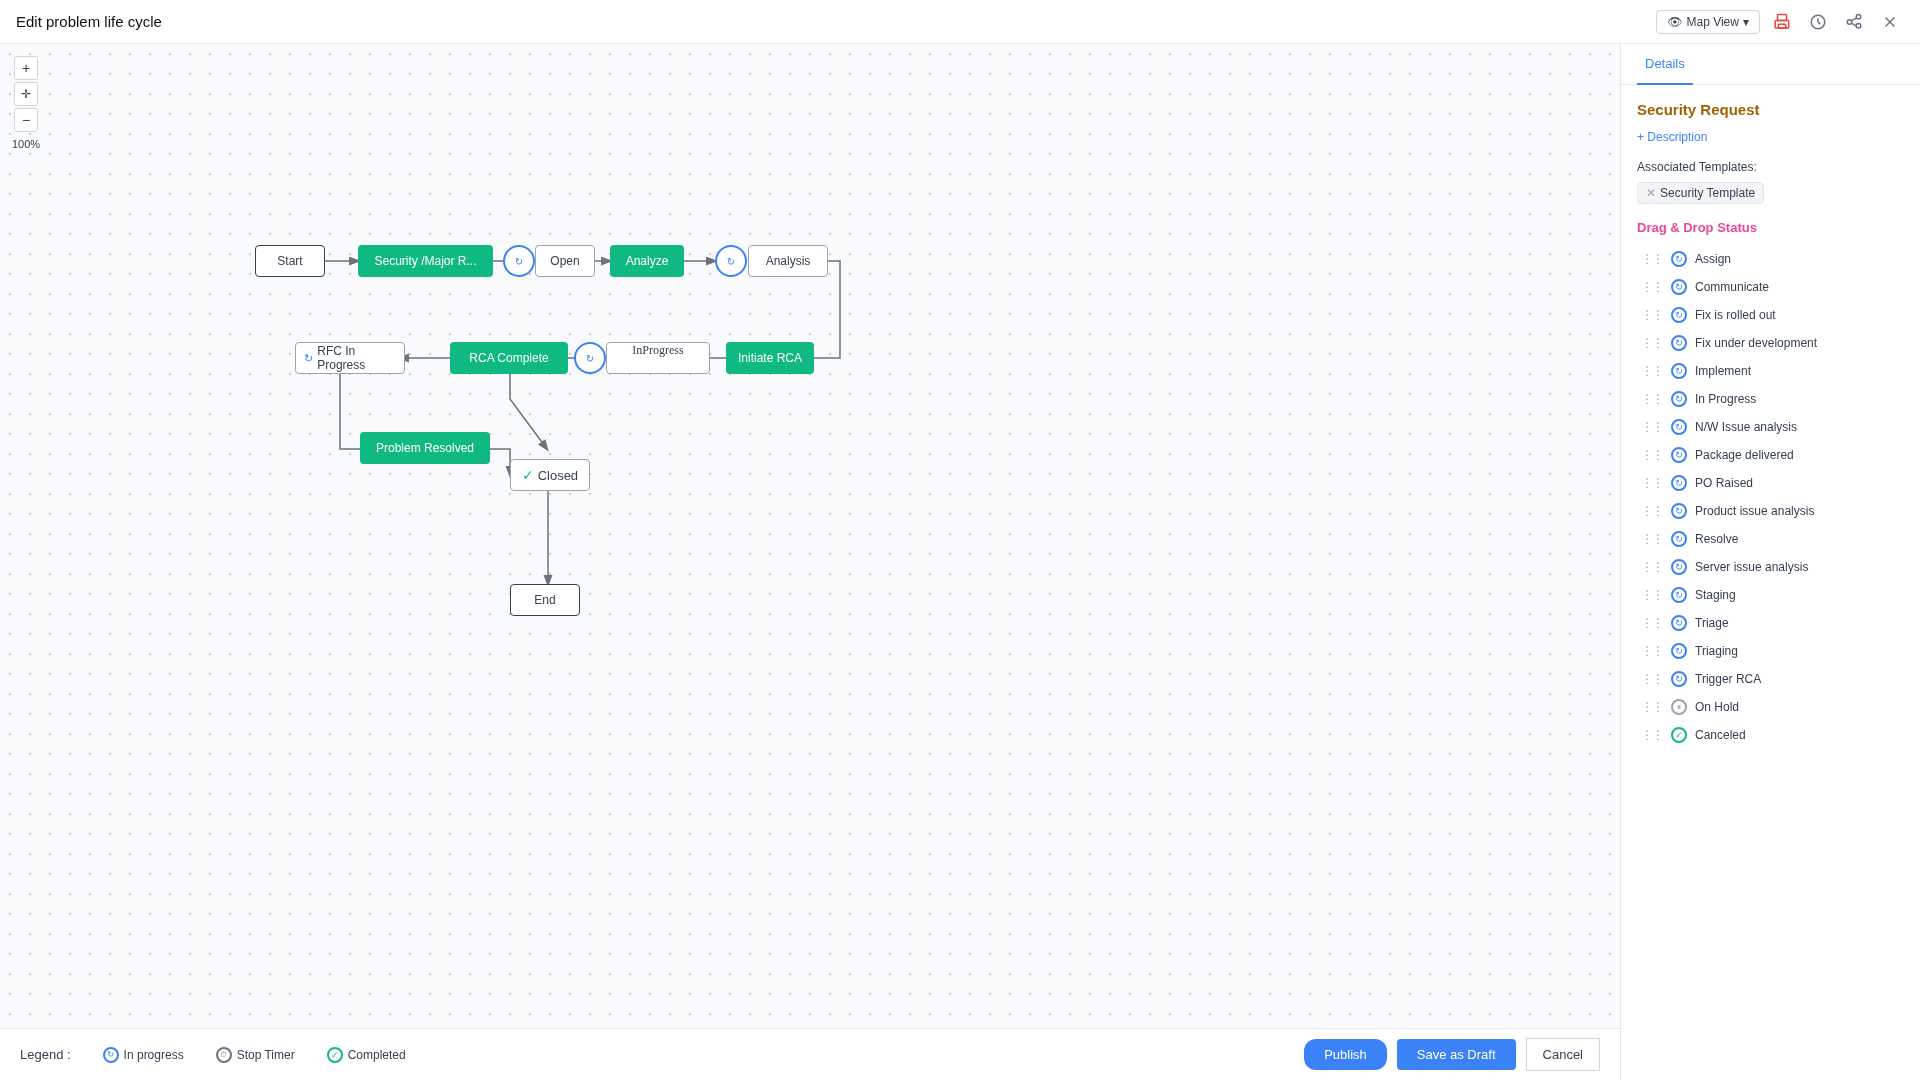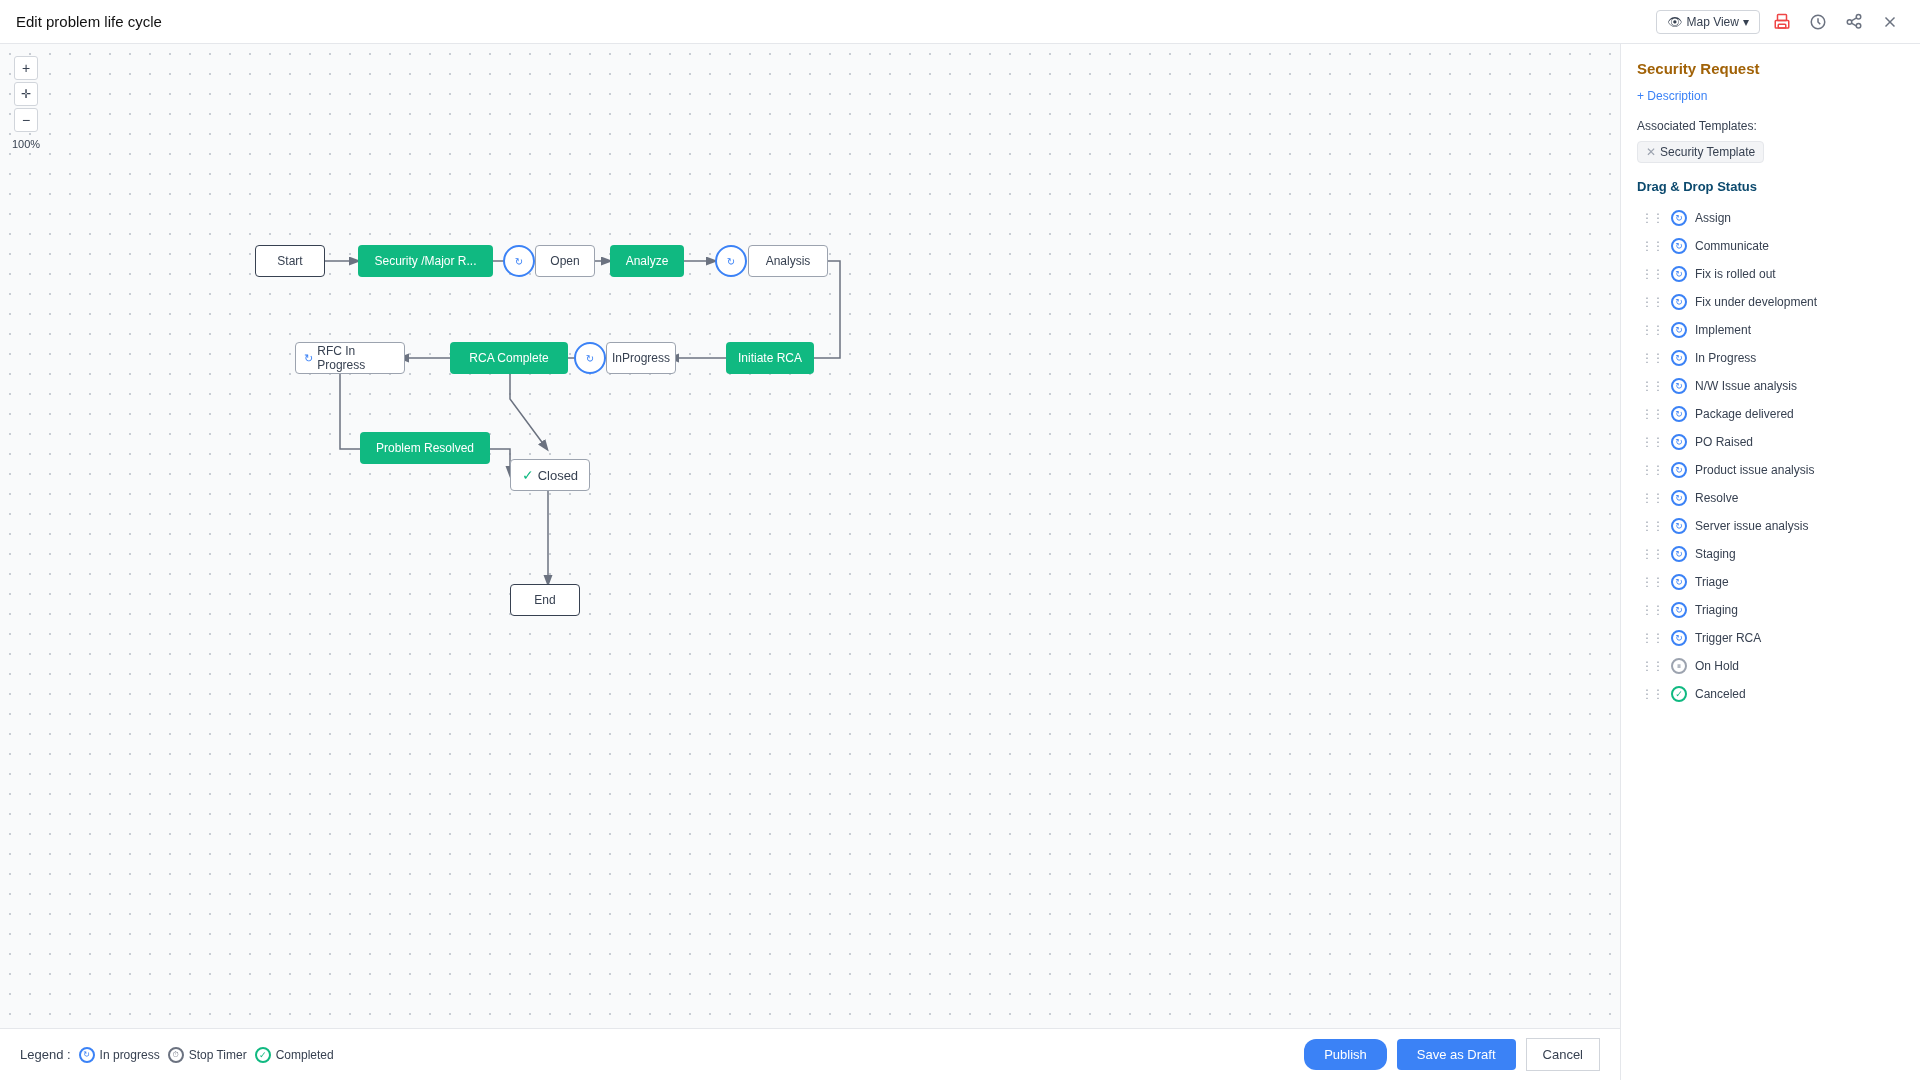--- a/index.html
+++ b/index.html
@@ -78,21 +78,21 @@
     
     .flow-svg { position: absolute; top: 0; left: 0; width: 100%; height: 100%; pointer-events: none; }
 
     
     .bottom-bar {
       position: absolute; bottom: 0; left: 0; right: 0;
       display: flex; align-items: center; justify-content: space-between;
       height: 52px; padding: 0 20px;
       background: #fff; border-top: 1px solid #e5e7eb;
     }
-    .legend { display: flex; align-items: center; gap: 8px; }
+    .legend { display: flex; align-items: center; gap: 32px; }
     .legend-title { font-size: 13px; color: #374151; font-weight: 500; }
     .legend-item { display: flex; align-items: center; gap: 5px; font-size: 12px; color: #374151; }
     .legend-icon-blue { width: 16px; height: 16px; border-radius: 50%; border: 2px solid #3b82f6; display: flex; align-items: center; justify-content: center; }
     .legend-icon-blue::after { content: '↻'; font-size: 8px; color: #3b82f6; }
     .legend-icon-stop { width: 16px; height: 16px; border-radius: 50%; border: 2px solid #6b7280; display: flex; align-items: center; justify-content: center; font-size: 8px; color: #6b7280; }
     .legend-icon-check { width: 16px; height: 16px; border-radius: 50%; border: 2px solid #10b981; display: flex; align-items: center; justify-content: center; font-size: 9px; color: #10b981; }
     .bottom-actions { display: flex; align-items: center; gap: 10px; }
     .btn-publish {
       padding: 8px 20px; background: #3b82f6; color: #fff; border: none;
       border-radius: 12px; font-size: 13px; cursor: pointer; font-weight: 500;
@@ -125,21 +125,21 @@
     .add-desc { color: #3b82f6; font-size: 12px; cursor: pointer; margin-bottom: 16px; display: block; }
 
     .assoc-label { font-size: 12px; color: #374151; margin-bottom: 8px; font-weight: 500; }
     .template-tag {
       display: inline-flex; align-items: center; gap: 4px;
       background: #f3f4f6; border: 1px solid #e5e7eb; border-radius: 4px;
       padding: 3px 8px; font-size: 12px; color: #374151; margin-bottom: 16px;
     }
     .template-tag-x { color: #9ca3af; cursor: pointer; font-size: 12px; }
 
-    .dnd-label { font-size: 13px; font-weight: 600; color: #0c4a6e; margin-bottom: 10px; }
+    .dnd-label { font-size: 13px; font-weight: 600; color: #ec4899; margin-bottom: 10px; }
     .status-list { display: flex; flex-direction: column; gap: 0; }
     .status-item {
       display: flex; align-items: center; gap: 8px;
       padding: 6px 4px; border-radius: 4px;
       font-size: 12px; color: #374151;
     }
     .drag-handle { color: #9ca3af; font-size: 12px; cursor: grab; letter-spacing: -1px; }
     .status-icon {
       width: 16px; height: 16px; border-radius: 50%;
       display: flex; align-items: center; justify-content: center;
@@ -275,21 +275,21 @@
     </div>
 
     <div class="node node-teal" style="left:450px; top:298px; width:118px;">
       <span>RCA Complete</span>
     </div>
 
     <div class="node" style="left:574px; top:298px; width:32px; height:32px; border-radius:50%; border:2px solid #3b82f6; background:#fff; display:flex; align-items:center; justify-content:center;">
       <span style="font-size:10px; color:#3b82f6;">↻</span>
     </div>
 
-    <div class="node node-white" style="left:606px; top:298px; width:70px; display:flex; align-items:center; justify-content:center;">
+    <div class="node node-white" style="left:606px; top:298px; width:104px; display:flex; align-items:flex-start; justify-content:center;font-family:Liberation Serif, serif;">
       <span>InProgress</span>
     </div>
 
     <div class="node node-teal" style="left:726px; top:298px; width:88px;">
       <span>Initiate RCA</span>
     </div>
 
     <div class="node node-teal" style="left:360px; top:388px; width:130px;">
       <span>Problem Resolved</span>
     </div>
@@ -322,20 +322,23 @@
       <div class="bottom-actions">
         <button class="btn-publish">Publish</button>
         <button class="btn-draft">Save as Draft</button>
         <button class="btn-cancel">Cancel</button>
       </div>
     </div>
 
   </div>
 
   <div class="right-panel">
+    <div class="panel-tabs">
+      <div class="panel-tab active">Details</div>
+    </div>
     <div class="panel-content">
       <div class="panel-section-title">Security Request</div>
       <a class="add-desc">+ Description</a>
       <div class="assoc-label">Associated Templates:</div>
       <div class="template-tag">
         <span class="template-tag-x">✕</span>
         <span>Security Template</span>
       </div>
       <div class="dnd-label">Drag &amp; Drop Status</div>
       <div class="status-list">

